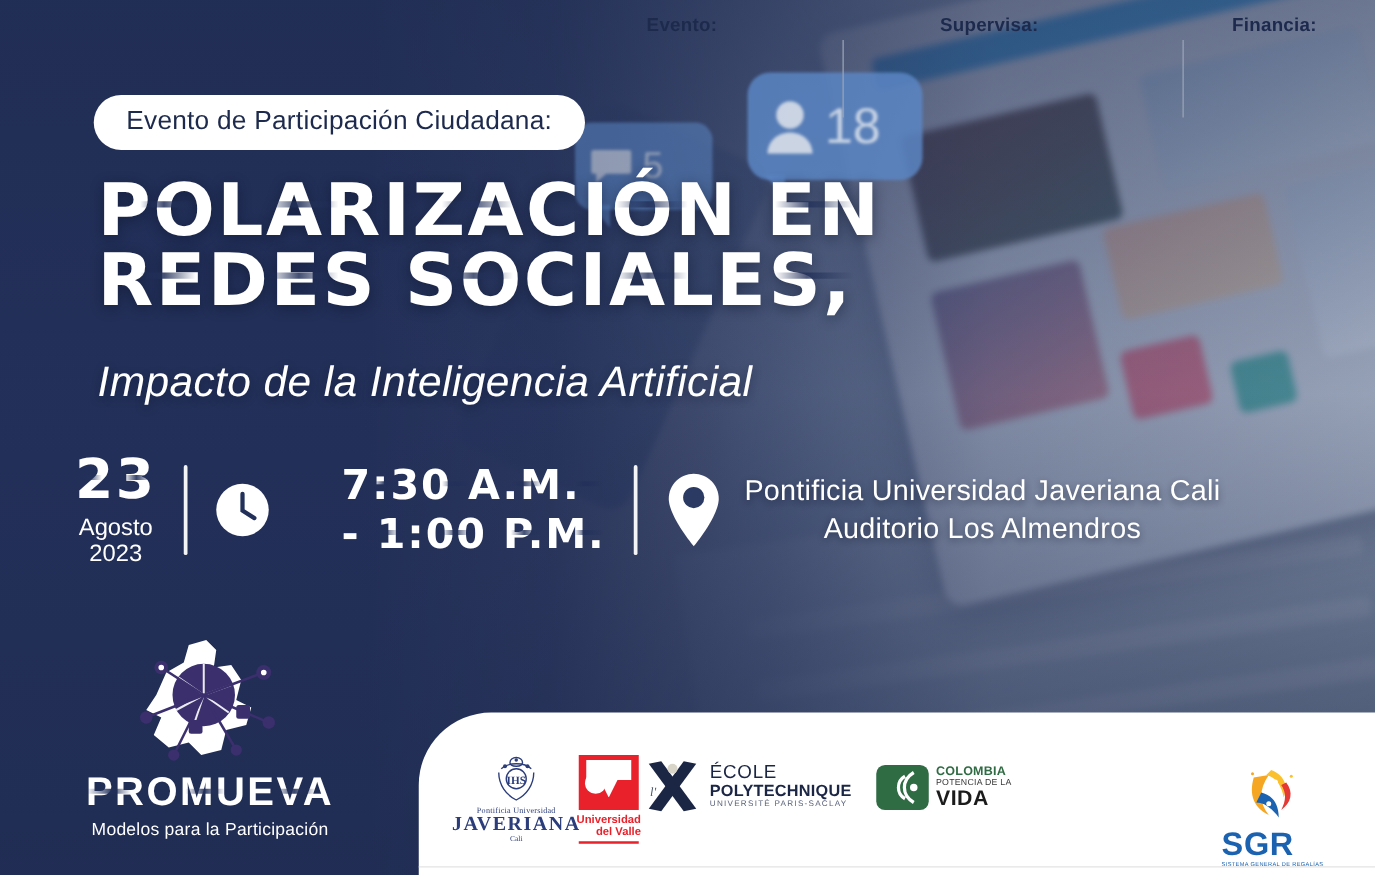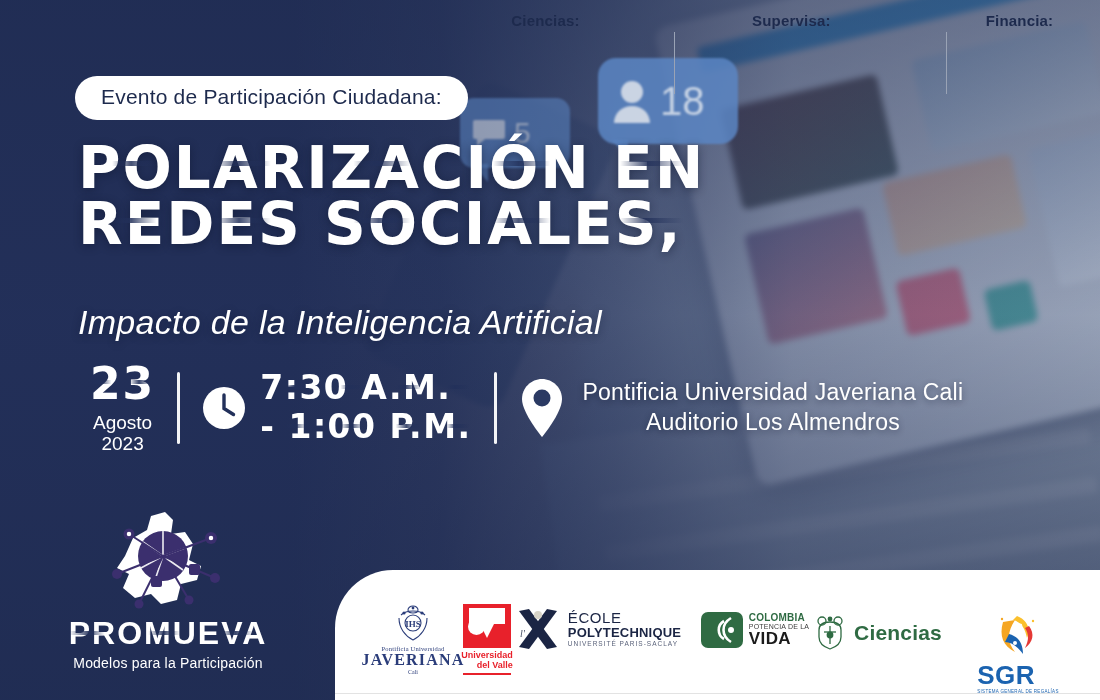--- a/index.html
+++ b/index.html
@@ -148,45 +148,44 @@
       rgba(34,48,90,0) 86%, rgba(34,48,90,0.8) 90%, rgba(34,48,90,0) 96%);
     pointer-events: none;
   }
   .subtitle {
     position: absolute; left: 78px; top: 287px;
     color: #ffffff;
     font-size: 34px;
     font-style: italic;
     letter-spacing: .3px;
     text-shadow: 0 2px 8px rgba(10,18,40,0.4);
-    margin-top: 16px;
-  }
-
-  
-  .info { position: absolute; left: 90px; top: 362px; display: flex; align-items: stretch; color: #fff; }
+  }
+
+  
+  .info { position: absolute; left: 60px; top: 362px; display: flex; align-items: stretch; color: #fff; }
   .info .cell { display: flex; align-items: center; }
   .vdiv { width: 3px; background: #ffffff; margin: 2px 22px 2px 22px; border-radius: 2px; opacity: .95; height: 72px; align-self: center; }
 
   .date-block { text-align: center; line-height: 1; }
   .date-day {
     font-family: "DejaVu Sans", sans-serif; font-weight: bold;
     font-size: 44px; letter-spacing: 2px; position: relative; display: inline-block;
   }
   .date-day::after {
     content:""; position:absolute; left:-2px; right:-2px; top:42%; height:4px;
     background: linear-gradient(90deg, rgba(34,48,90,0) 0%, rgba(34,48,90,0.9) 18%, rgba(34,48,90,0) 34%,
                  rgba(34,48,90,0) 60%, rgba(34,48,90,0.9) 74%, rgba(34,48,90,0) 92%);
   }
   .date-month { font-size: 19px; margin-top: 7px; }
   .date-year  { font-size: 19px; margin-top: 2px; }
 
   .time-wrap { display: flex; align-items: center; gap: 14px; }
   .clock-icon { flex: 0 0 auto; }
   .time-lines { font-family: "DejaVu Sans", sans-serif; font-weight: bold; font-size: 33px; line-height: 1.18; letter-spacing: 1.5px; }
-  .time-lines .tl { position: relative; display: block; }
+  .time-lines .tl { position: relative; display: block; margin-left: 43px; }
   .time-lines .tl::after {
     content:""; position:absolute; left:0; right:0; top:42%; height:4px;
     background: linear-gradient(90deg, rgba(34,48,90,0) 0%, rgba(34,48,90,0) 12%, rgba(34,48,90,0.85) 16%,
        rgba(34,48,90,0) 22%, rgba(34,48,90,0) 38%, rgba(34,48,90,0.85) 43%, rgba(34,48,90,0) 49%,
        rgba(34,48,90,0) 64%, rgba(34,48,90,0.85) 69%, rgba(34,48,90,0) 76%,
        rgba(34,48,90,0) 88%, rgba(34,48,90,0.85) 92%, rgba(34,48,90,0) 99%);
   }
 
   .place-wrap { display: flex; align-items: center; gap: 18px; }
   .place-lines { font-size: 23px; line-height: 1.3; text-align: center; letter-spacing: .2px; text-shadow: 0 2px 6px rgba(10,18,40,0.45); }
@@ -407,21 +406,21 @@
           </g>
         </svg>
       </div>
       <div class="word">PROMUEVA</div>
       <div class="tag">Modelos para la Participación</div>
     </div>
 
     <div class="footer"></div>
     <div class="footer-sep"></div>
 
-    <div class="f-label" style="left:498px; width:95px; text-align:center;">Ciencias:</div>
+    <div class="f-label" style="left:498px; width:95px; text-align:center;">Evento:</div>
     <div class="f-label" style="left:752px; width:100px; ">Supervisa:</div>
     <div class="f-label" style="left:972px; width:95px; text-align:center;">Financia:</div>
 
     <div class="f-div" style="left:674px;"></div>
     <div class="f-div" style="left:946px;"></div>
 
     <div class="logo-slot jav">
       <div class="crestbox">
         <svg width="44" height="40" viewBox="0 0 44 40">
           <g fill="none" stroke="#2b3d7a" stroke-width="1.1">
@@ -482,36 +481,20 @@
           <circle cx="30" cy="18" r="3" fill="#ffffff"></circle>
         </svg>
       </div>
       <div class="txt">
         <div class="p1">COLOMBIA</div>
         <div class="p2">POTENCIA DE LA</div>
         <div class="p3">VIDA</div>
       </div>
     </div>
 
-    <div class="logo-slot cie">
-      <div class="arms">
-        <svg width="34" height="38" viewBox="0 0 34 38">
-          <g fill="none" stroke="#2f6b43" stroke-width="1.3">
-            <path d="M17 8 C10 8 6 11 6 16 v7 c0 6 5 10 11 12 6-2 11-6 11-12 v-7 c0-5-4-8-11-8z"></path>
-            <circle cx="9" cy="7" r="4"></circle>
-              <circle cx="25" cy="7" r="4"></circle>
-            <path d="M17 12 v18"></path>
-              <path d="M11 18 h12"></path>
-          </g>
-          <circle cx="17" cy="5" r="2.4" fill="#2f6b43"></circle>
-          <circle cx="17" cy="21" r="3.4" fill="#2f6b43"></circle>
-        </svg>
-      </div>
-      <div class="t">Ciencias</div>
-    </div>
 
     <div class="logo-slot sgr">
       <div class="swoosh">
         <svg width="46" height="44" viewBox="0 0 46 44">
           <path d="M8 10 C4 24 8 34 20 40 C12 30 12 20 20 8 Z" fill="#f5a623"></path>
           <path d="M22 4 C32 8 36 16 32 26 C30 16 26 10 18 8 Z" fill="#fbc02d"></path>
           <path d="M34 14 C40 22 38 30 30 36 C34 28 34 22 30 16 Z" fill="#e53935"></path>
           <path d="M14 22 C22 24 28 30 28 42 C22 34 16 30 10 30 Z" fill="#1b63b0"></path>
           <circle cx="25" cy="14" r="2.4" fill="#ffffff"></circle>
           <circle cx="20" cy="31" r="2" fill="#ffffff"></circle>

